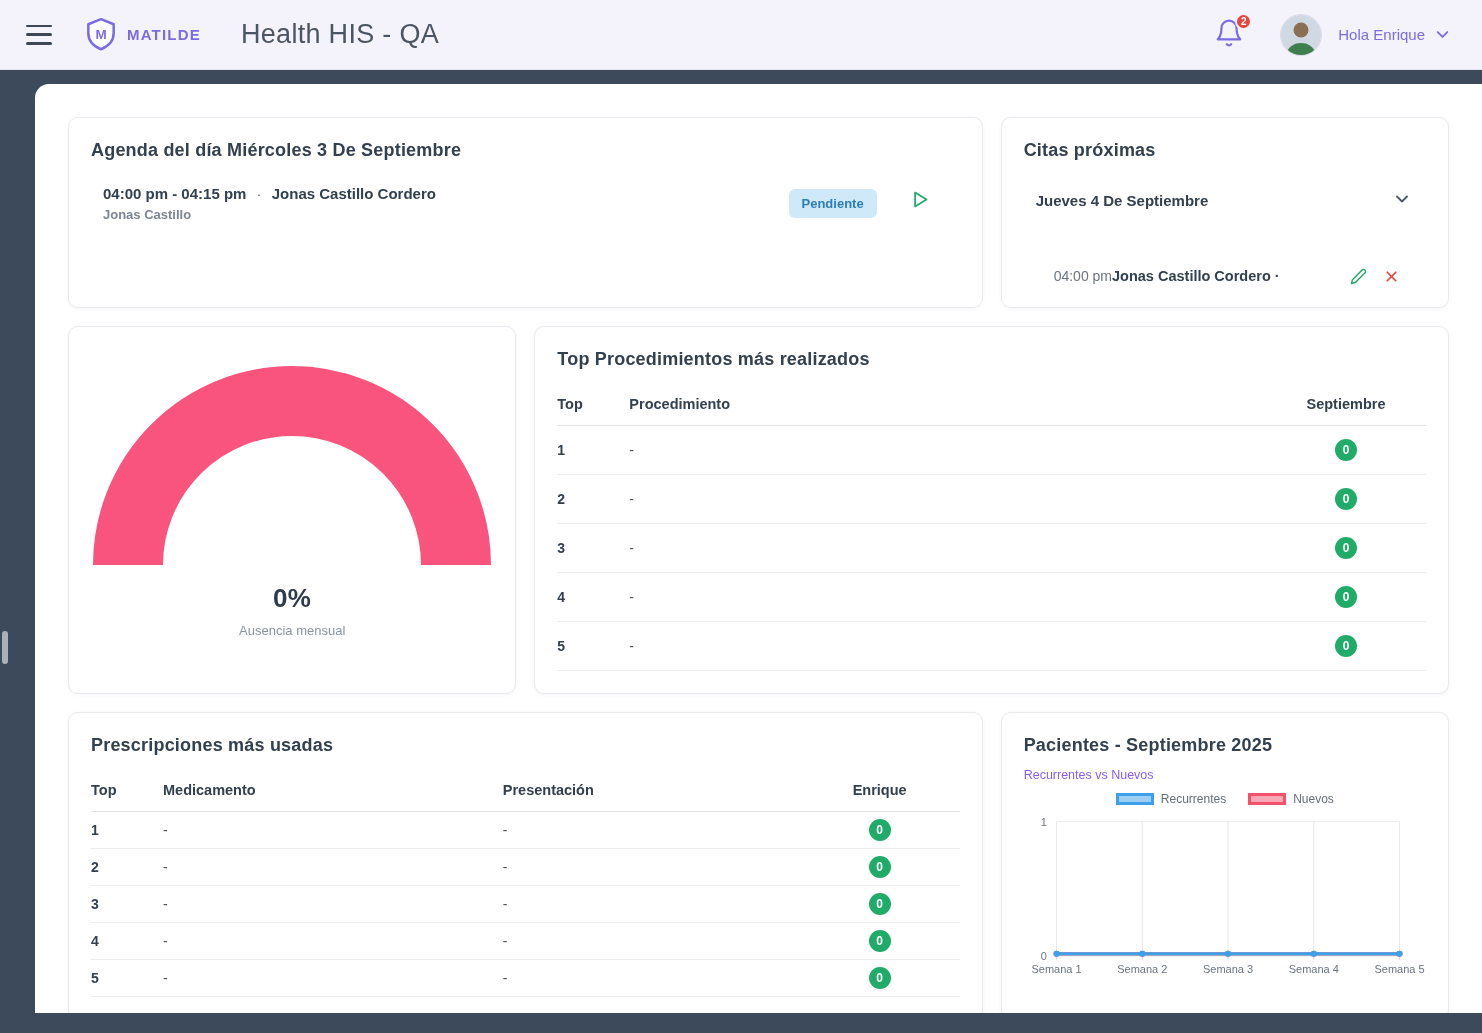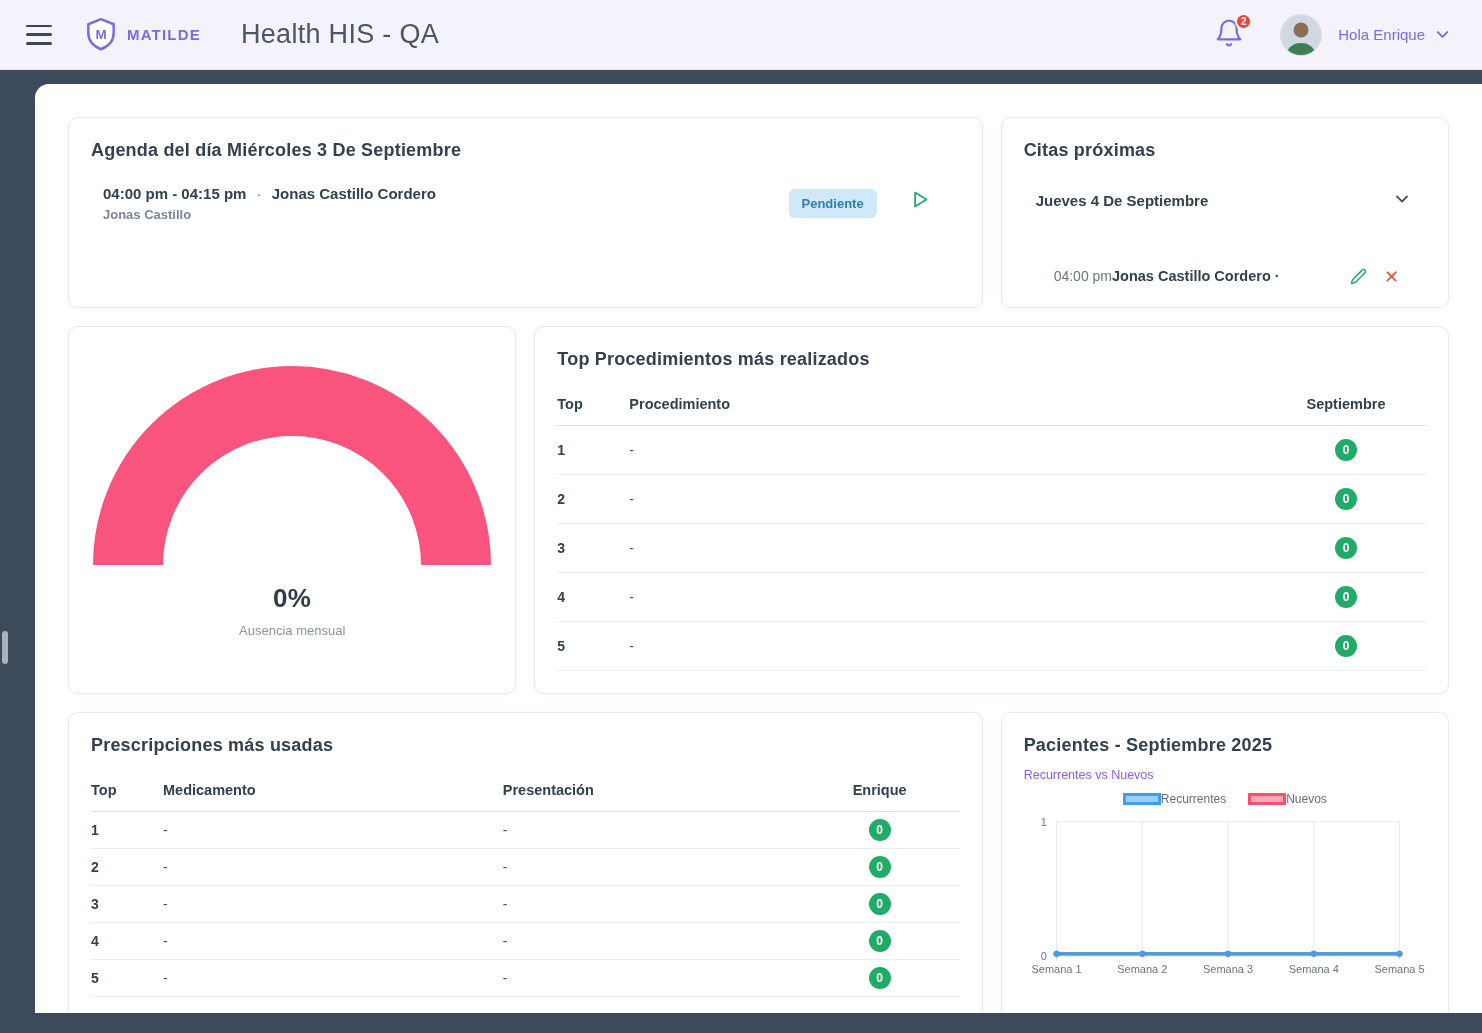--- a/index.html
+++ b/index.html
@@ -106,21 +106,21 @@
   .col-count{text-align:center;}
   .count-badge{
     display:inline-flex;width:22px;height:22px;border-radius:50%;
     background:var(--badge-green);color:#fff;font-size:12px;font-weight:700;
     align-items:center;justify-content:center;
   }
 
   
   .chart-subtitle{font-size:12.5px;color:#8b5cf6;margin:-6px 0 10px;}
   .legend{display:flex;justify-content:center;gap:22px;margin-bottom:6px;}
-  .legend-item{display:flex;align-items:center;font-size:12px;color:#666e7a;cursor:pointer;}
+  .legend-item{display:flex;align-items:center;gap:7px;font-size:12px;color:#666e7a;cursor:pointer;}
   .legend-pill{width:38px;height:12px;border:3px solid #999;background:#ccc;display:inline-block;}
   .chart-svg{width:100%;height:auto;display:block;}
   .ytick,.xtick{font-size:11.5px;fill:#6b7480;font-family:"Liberation Sans",sans-serif;}
 </style>
 </head>
 <body>
 
 <div class="app">
 
   <header class="topbar">

